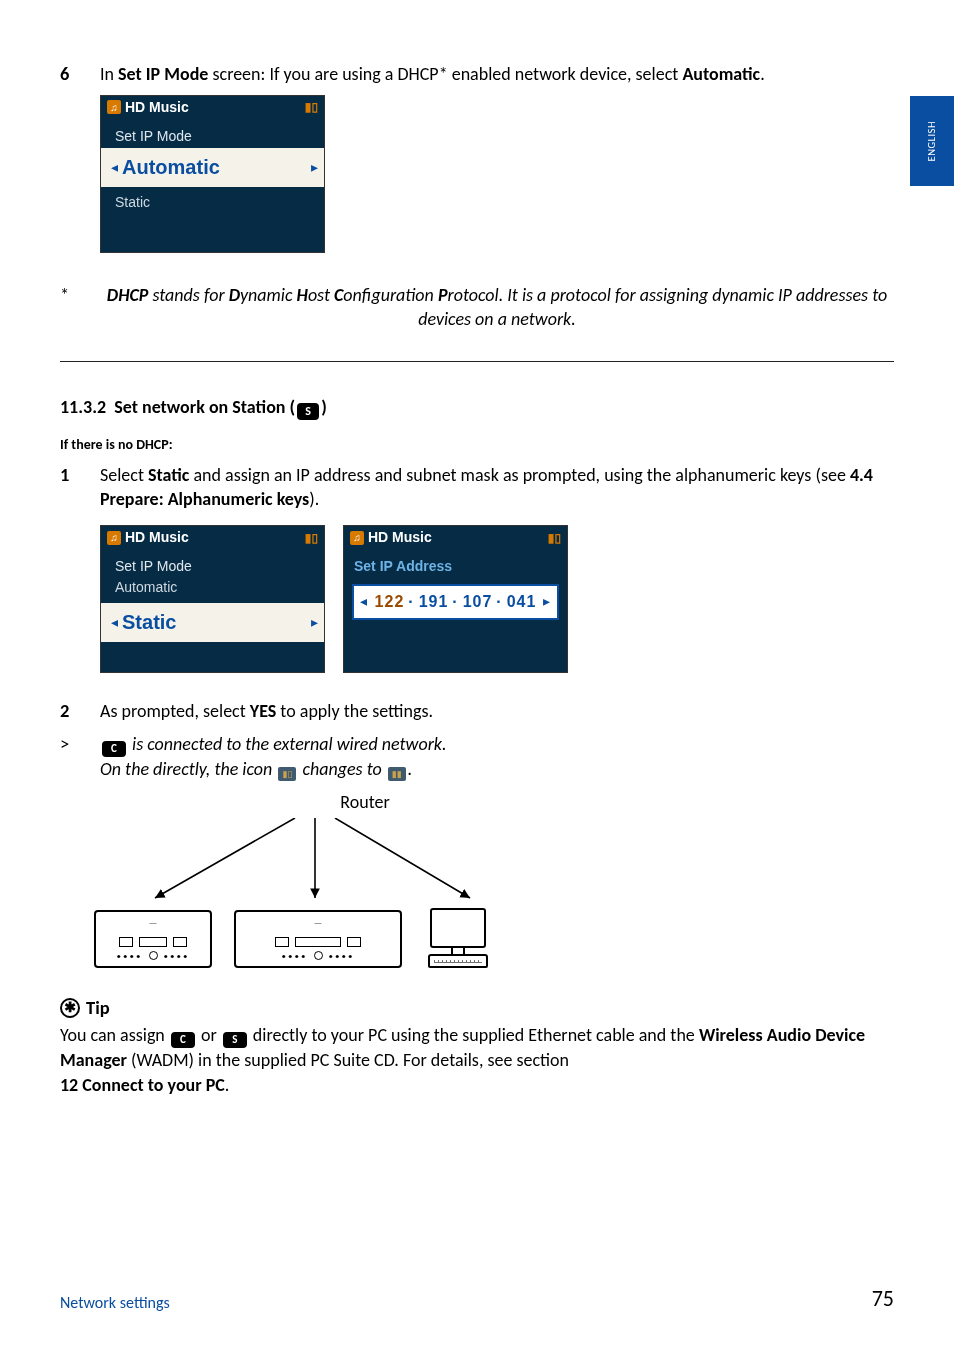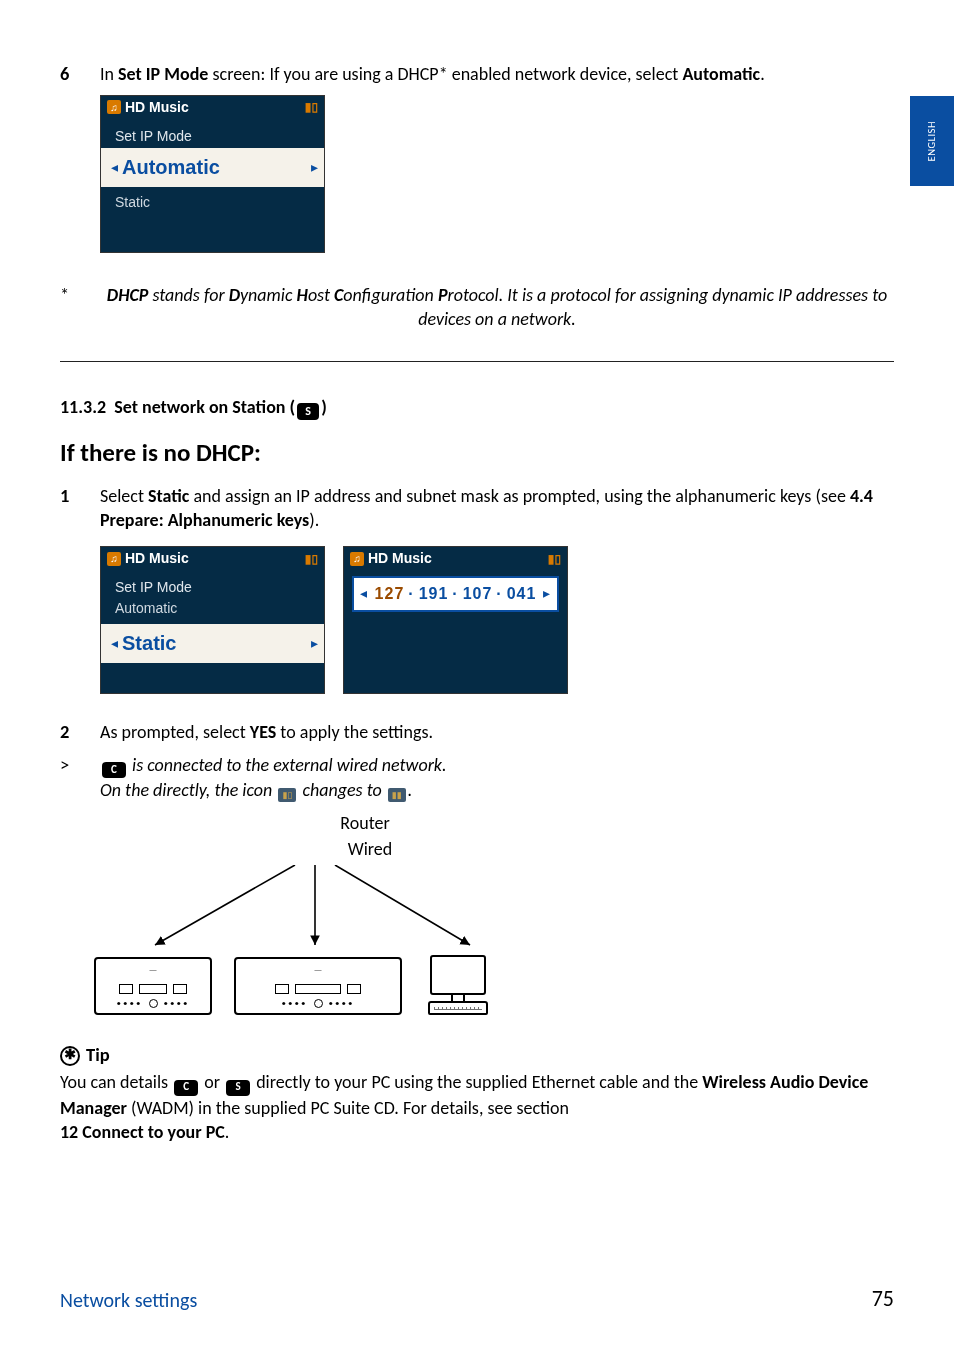--- a/index.html
+++ b/index.html
@@ -120,21 +120,21 @@
 
   .subhead { font-weight: bold; font-size: 18px; margin-bottom: 16px; margin-top: 33px; }
   .subhead .badge {
     display:inline-flex; align-items:center; justify-content:center;
     background:#000; color:#fff; border-radius:4px;
     width:22px; height:17px; font-size:12px; font-weight:bold;
     vertical-align: -2px;
     margin: 0 2px;
   }
 
-  .if-line { font-weight:bold; font-size:25px; margin-top: 6px; margin-bottom: 14px; }
+  .if-line { font-weight:bold; font-size:14px; margin-top: 6px; margin-bottom: 8px; }
 
   .result-line { font-style: italic; }
   .badge-sm {
     display:inline-flex; align-items:center; justify-content:center;
     background:#000; color:#fff; border-radius:4px;
     width:24px; height:16px; font-size:11px; font-weight:bold;
     vertical-align: -2px;
     font-style: normal;
     margin: 0 2px;
   }
@@ -198,21 +198,21 @@
 
   .tip-head { font-weight:bold; font-size:18.5px; margin-top:28px; display:flex; align-items:center; gap:6px;}
   .tip-icon {
     width:20px; height:20px; border:2px solid #000; border-radius:50%;
     display:inline-flex; align-items:center; justify-content:center;
     font-size:14px; font-weight:bold;
   }
 
   .footer { position:absolute; left:60px; right:60px; bottom:36px;
     display:flex; justify-content:space-between; align-items:flex-end;}
-  .footer .section-name { color:#0a4ea1; font-size:20px;}
+  .footer .section-name { color:#0a4ea1; font-size:16px;}
   .footer .pagenum { font-size:22px; }
 </style>
 </head>
 <body>
 
 <div class="side-tab">
   <span>ENGLISH</span>
 </div>
 
 <div class="page">
@@ -293,24 +293,25 @@
 
     <div class="device">
       <div class="device-header">
         <span class="hd-left">
             <span class="note-icon">♫</span>
             <span>HD Music</span>
           </span>
         <span class="sig-icon">▮▯</span>
       </div>
       <div class="device-body">
+        <div class="device-subhead" style="color:#6fb3e6; font-weight:bold; padding-left:10px;">Set IP Address</div>
         <div class="ip-entry">
           <span class="tri">◂</span>
           <span class="ipnums">
-            <span class="oct" style="color:#9a4b00">127</span><span class="dot">·</span><span class="oct">191</span><span class="dot">·</span><span class="oct">107</span><span class="dot">·</span><span class="oct">041</span>
+            <span class="oct" style="color:#9a4b00">122</span><span class="dot">·</span><span class="oct">191</span><span class="dot">·</span><span class="oct">107</span><span class="dot">·</span><span class="oct">041</span>
           </span>
           <span class="tri">▸</span>
         </div>
         <div style="height:32px"></div>
       </div>
     </div>
   </div>
 
   <div style="height:26px"></div>
 
@@ -325,21 +326,20 @@
     <div class="step-num" style="font-weight:normal">&gt;</div>
     <div class="step-text result-line">
       <span class="badge-sm">C</span><span> is connected to the external wired network.</span><br>
       <span>On the directly, the icon </span><span class="tiny-icon">▮▯</span><span> changes to </span><span class="tiny-icon">▮▮</span><span>.</span>
     </div>
   </div>
 
 
   <div class="diagram">
     <div class="router-label">Router</div>
-    <div class="wired-label">Wired</div>
     <div class="diag-lines">
       <svg width="400" height="90">
         <defs>
           <marker id="ah" markerWidth="8" markerHeight="8" refX="6" refY="3" orient="auto">
             <path d="M0,0 L6,3 L0,6 Z" fill="#000"></path>
           </marker>
         </defs>
         <line x1="175" y1="0" x2="35" y2="80" stroke="#000" stroke-width="1.6" marker-end="url(#ah)"></line>
         <line x1="195" y1="0" x2="195" y2="80" stroke="#000" stroke-width="1.6" marker-end="url(#ah)"></line>
         <line x1="215" y1="0" x2="350" y2="80" stroke="#000" stroke-width="1.6" marker-end="url(#ah)"></line>
@@ -378,21 +378,21 @@
         <div class="pc-kb"></div>
       </div>
     </div>
   </div>
 
   <div class="tip-head">
     <span class="tip-icon">✱</span>
     <span>Tip</span>
   </div>
   <div style="margin-top:2px;">
-    <span>You can details </span><span class="badge-sm">C</span><span> or </span><span class="badge-sm">S</span><span> directly to your PC using the supplied Ethernet cable and the </span><b>Wireless Audio Device Manager</b><span> (WADM) in the supplied PC Suite CD. For details, see section </span><br><b>12 Connect to your PC</b><span>.</span>
+    <span>You can assign </span><span class="badge-sm">C</span><span> or </span><span class="badge-sm">S</span><span> directly to your PC using the supplied Ethernet cable and the </span><b>Wireless Audio Device Manager</b><span> (WADM) in the supplied PC Suite CD. For details, see section </span><br><b>12 Connect to your PC</b><span>.</span>
   </div>
 
 </div>
 
 <div class="footer">
   <span class="section-name">Network settings</span>
   <span class="pagenum">75</span>
 </div>
 
 </body></html>

